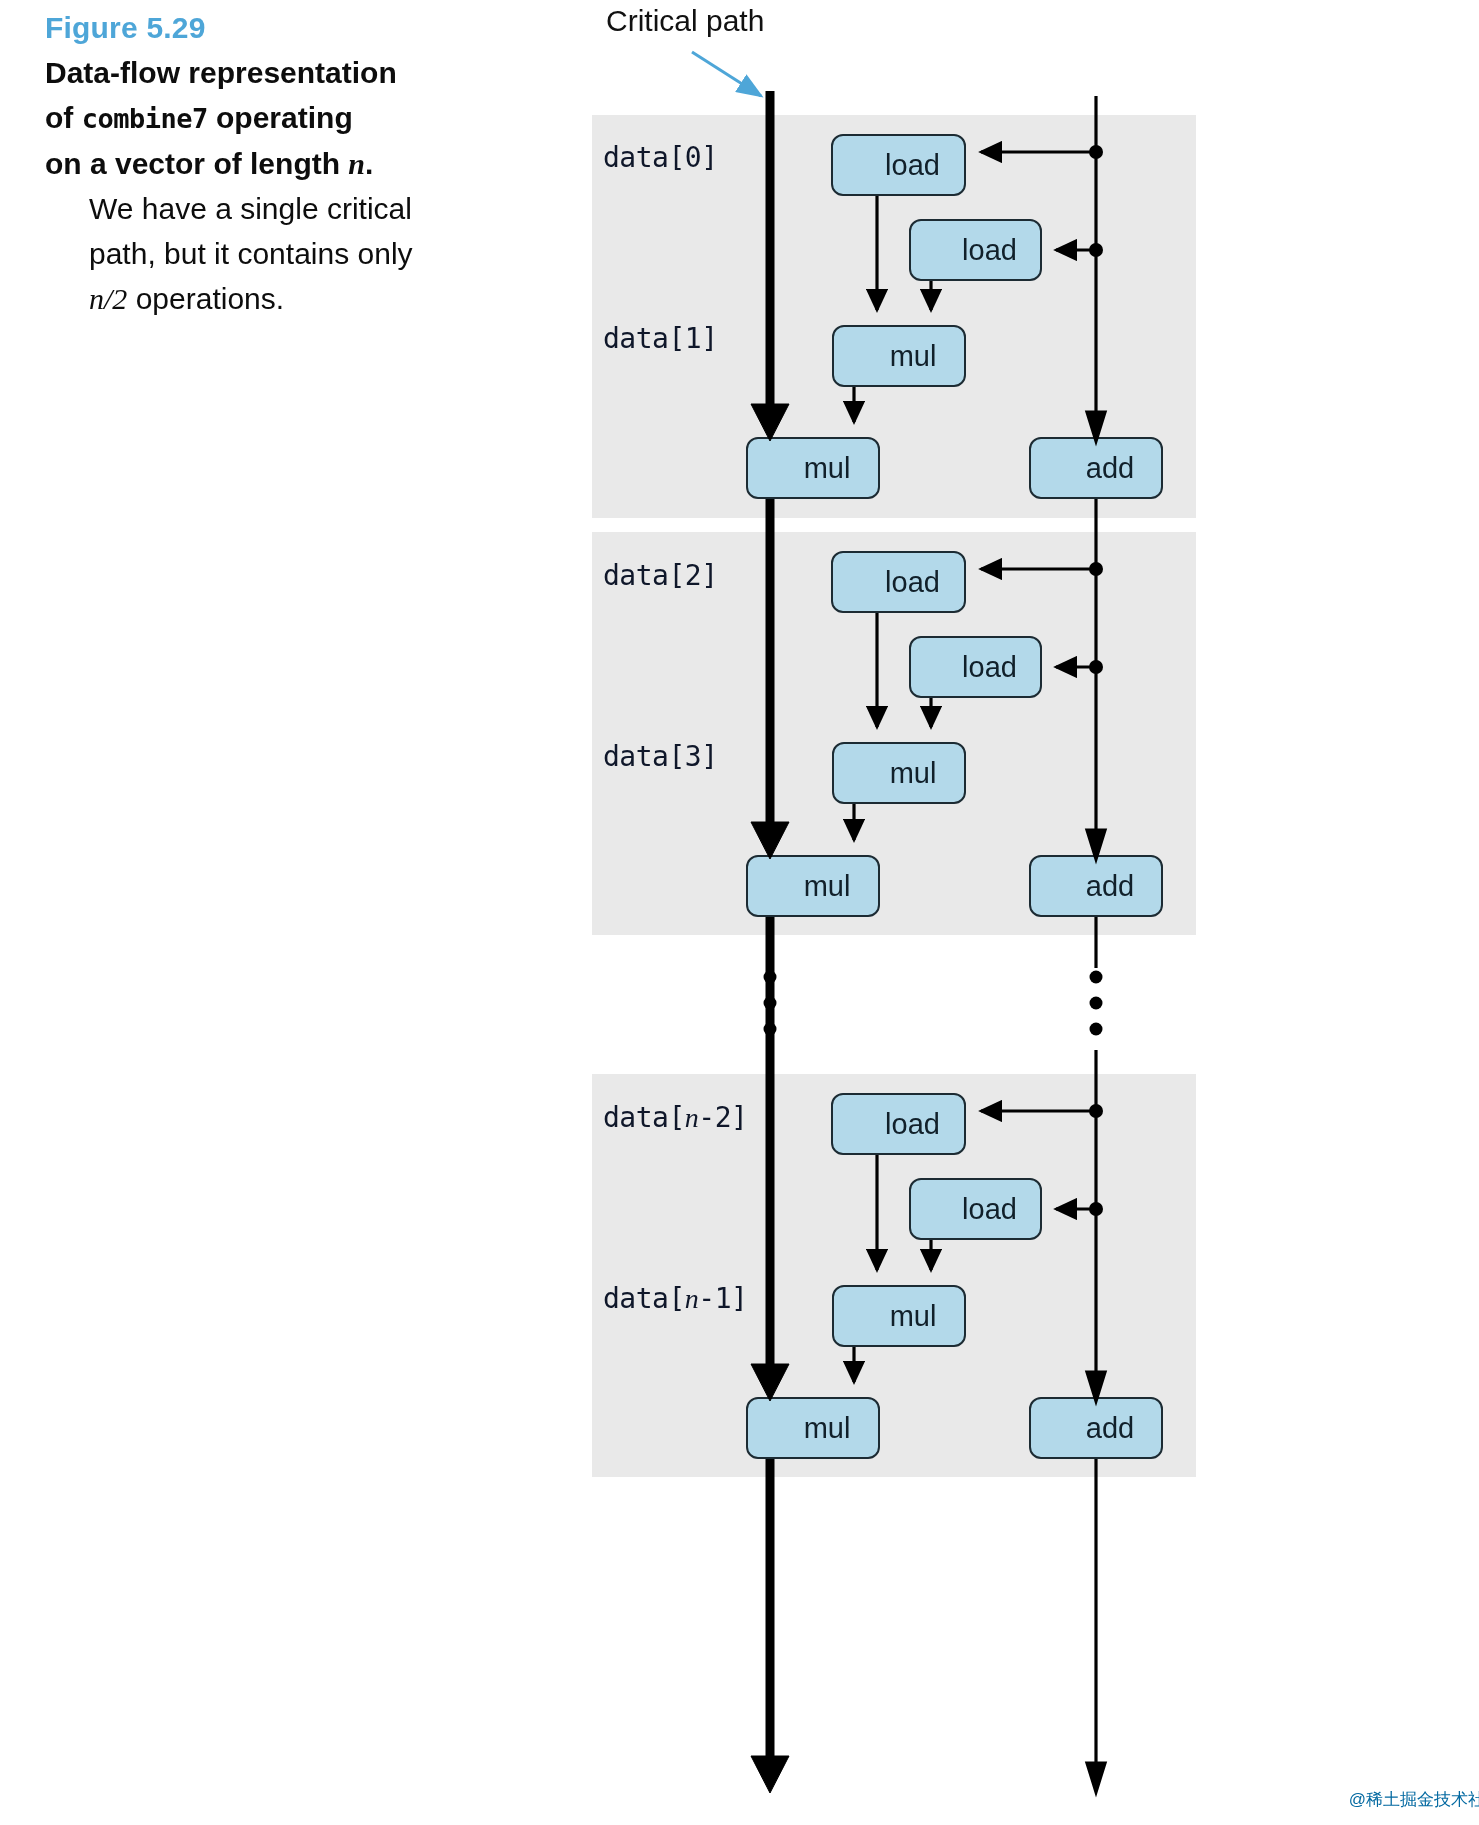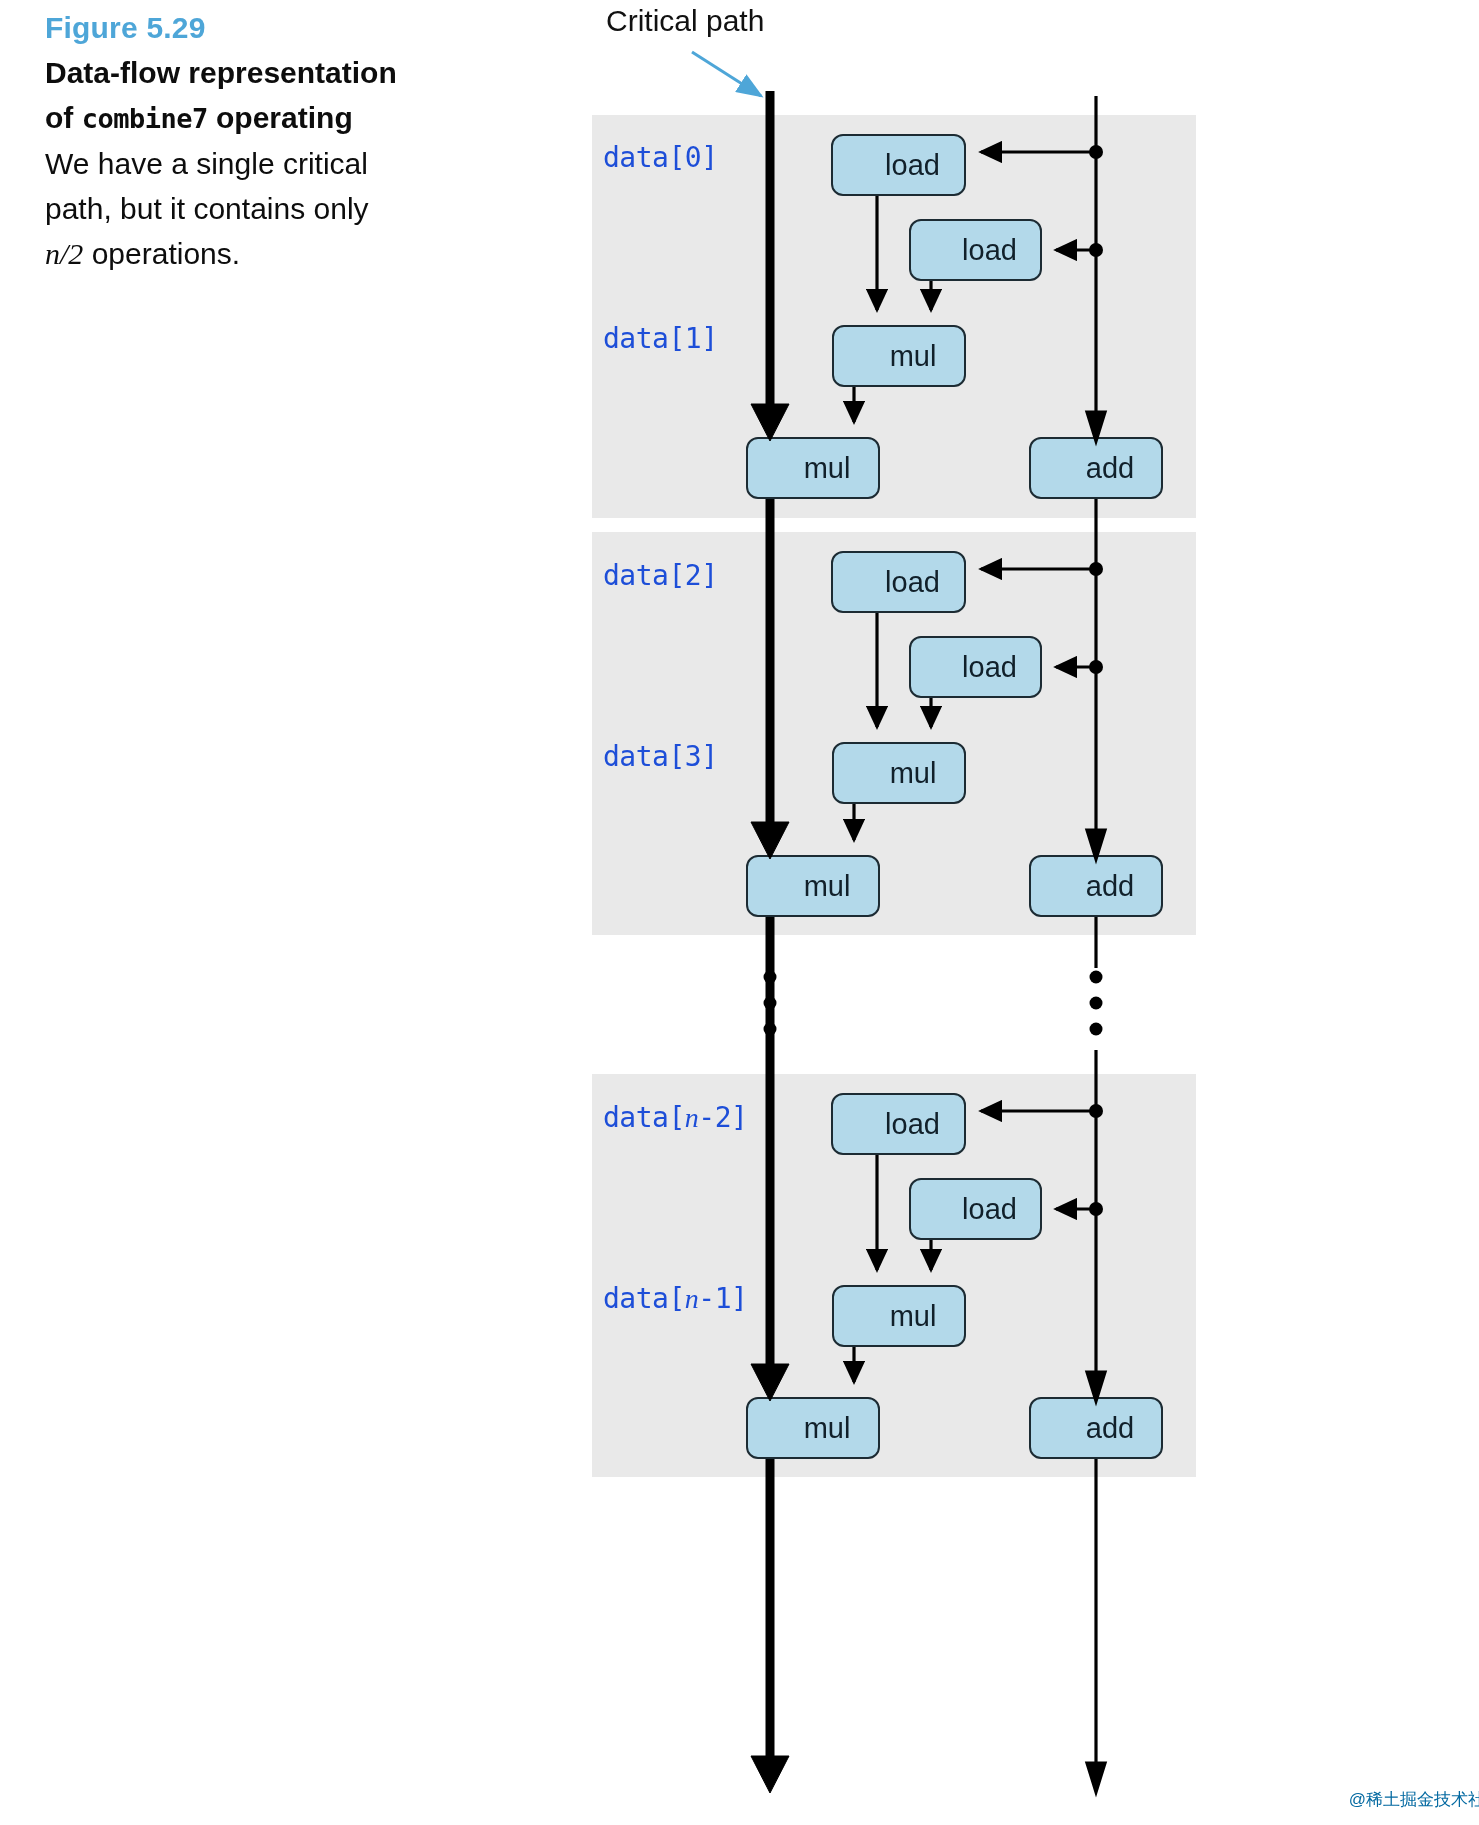--- a/index.html
+++ b/index.html
@@ -17,36 +17,36 @@
   .fig-title{
     color:#0d0d0d;font-weight:bold;font-size:30px;line-height:45px;
     margin-top:2px;
   }
   .fig-title .mono{
     font-family:"DejaVu Sans Mono","Liberation Mono",monospace;
     font-weight:bold;font-size:27px;letter-spacing:-0.5px;margin-top:16px;
   }
   .fig-title .ital{font-family:"Liberation Serif",serif;font-style:italic;font-weight:bold;}
   .fig-body{
-    color:#0d0d0d;font-weight:normal;font-size:30px;line-height:45px;
+    color:#0d0d0d;font-weight:normal;font-size:30px;line-height:45px;margin-left:44px;
   }
   .frac{font-family:"Liberation Serif",serif;font-style:italic;}
 
   
   #diagram{position:absolute;left:0;top:0;width:1479px;height:1825px;margin-left:41px;}
   .band{position:absolute;background:#e9e9e9;left:551px;width:604px;}
   .node{
     position:absolute;background:#b3d9ea;border:2.5px solid #1c2b33;
     border-radius:12px;display:flex;align-items:center;justify-content:center;
     color:#11202a;font-size:29px;font-family:"Liberation Sans",sans-serif;
     box-sizing:border-box;
     padding-left:28px;
   }
   .rowlabel{
-    position:absolute;color:#1d4ed8;font-size:28px;
+    position:absolute;color:#0f172a;font-size:28px;
     font-family:"DejaVu Sans Mono","Liberation Mono",monospace;
     white-space:nowrap;letter-spacing:-0.5px;
   }
   .rowlabel .ital{font-family:"Liberation Serif",serif;font-style:italic;}
   .cp-label{
     position:absolute;left:565px;top:4px;font-size:30px;color:#111;
     font-family:"Liberation Sans",sans-serif;
   }
   .watermark{
     position:absolute;right:18px;bottom:14px;color:#0369a1;font-size:17px;
@@ -55,20 +55,21 @@
   svg.overlay{position:absolute;left:0;top:0;width:1479px;height:1825px;pointer-events:none;}
 </style>
 </head>
 <body>
 
 <div id="caption">
   <div class="fig-num">Figure 5.29</div>
   <div class="fig-title">
     <div>Data-flow representation</div>
     <div><span>of </span><span class="mono">combine7</span><span> operating</span></div>
+    <div><span>on a vector of length </span><span class="ital">n</span><span>.</span></div>
   </div>
   <div class="fig-body">
     <div>We have a single critical</div>
     <div>path, but it contains only</div>
     <div><span class="frac">n/2</span><span> operations.</span></div>
   </div>
 </div>
 
 <div id="diagram">
 

